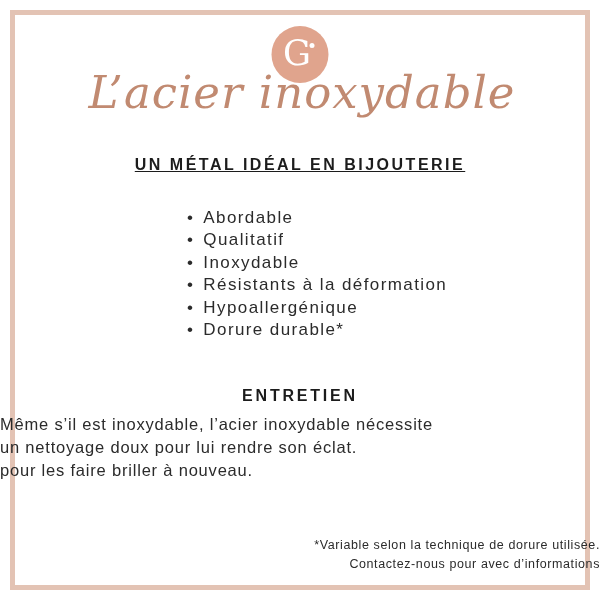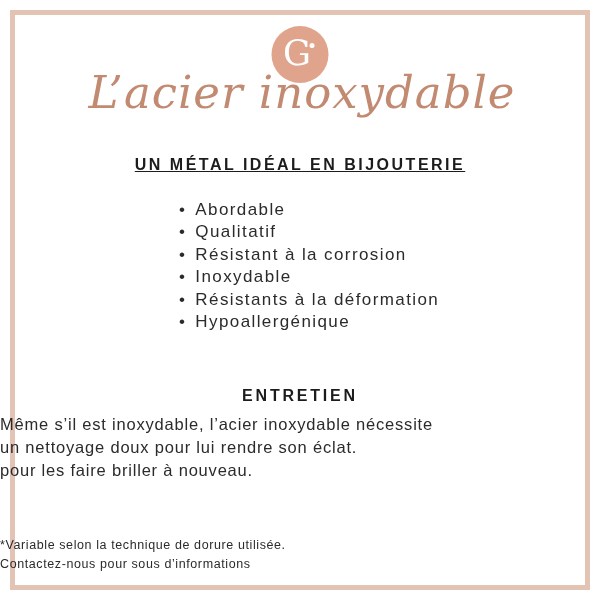--- a/index.html
+++ b/index.html
@@ -65,21 +65,21 @@
     text-align: center;
     font-size: 16px;
     font-weight: bold;
     letter-spacing: 2.5px;
     color: var(--color-heading_black, #1c1c1c);
     text-decoration: underline;
   }
   .benefits {
     position: absolute;
     top: 191px; left: 171px;
-    margin: 8px; padding: 0;
+    margin: 16px; padding: 0;
     list-style: none;
   }
   .benefits li {
     display: flex;
     align-items: baseline;
     font-size: 17px;
     line-height: 22.4px;
     letter-spacing: 1.4px;
     color: var(--color-text_dark, #2b2b2b);
   }
@@ -103,21 +103,21 @@
     text-align: left;
     font-size: 16.5px;
     line-height: 23px;
     letter-spacing: 0.8px;
     color: var(--color-text_dark, #2b2b2b);
   }
   .footnote {
     position: absolute;
     top: 536px; left: 0;
     width: 100%;
-    text-align: left;
+    text-align: right;
     font-size: 12.5px;
     line-height: 19px;
     letter-spacing: 0.6px;
     color: var(--color-text_dark, #2b2b2b);
   }
 </style>
 </head>
 <body>
 
 <div class="canvas">
@@ -137,42 +137,42 @@
     <li>
         <span class="bullet-dot"></span>
         <span>Abordable</span>
       </li>
     <li>
         <span class="bullet-dot"></span>
         <span>Qualitatif</span>
       </li>
     <li>
         <span class="bullet-dot"></span>
-        <span>Résistant à la corrosion</span>
-      </li>
-    <li>
-        <span class="bullet-dot"></span>
         <span>Inoxydable</span>
       </li>
     <li>
         <span class="bullet-dot"></span>
         <span>Résistants à la déformation</span>
       </li>
     <li>
         <span class="bullet-dot"></span>
         <span>Hypoallergénique</span>
+      </li>
+    <li>
+        <span class="bullet-dot"></span>
+        <span>Dorure durable*</span>
       </li>
   </ul>
 
   <h3 class="care-heading">ENTRETIEN</h3>
 
   <div class="care-text">
     <div>Même s’il est inoxydable, l’acier inoxydable nécessite</div>
     <div>un nettoyage doux pour lui rendre son éclat.</div>
     <div>pour les faire briller à nouveau.</div>
   </div>
 
   <div class="footnote">
     <div>*Variable selon la technique de dorure utilisée.</div>
-    <div>Contactez-nous pour sous d’informations</div>
+    <div>Contactez-nous pour avec d’informations</div>
   </div>
 
 </div>
 
 </body></html>

